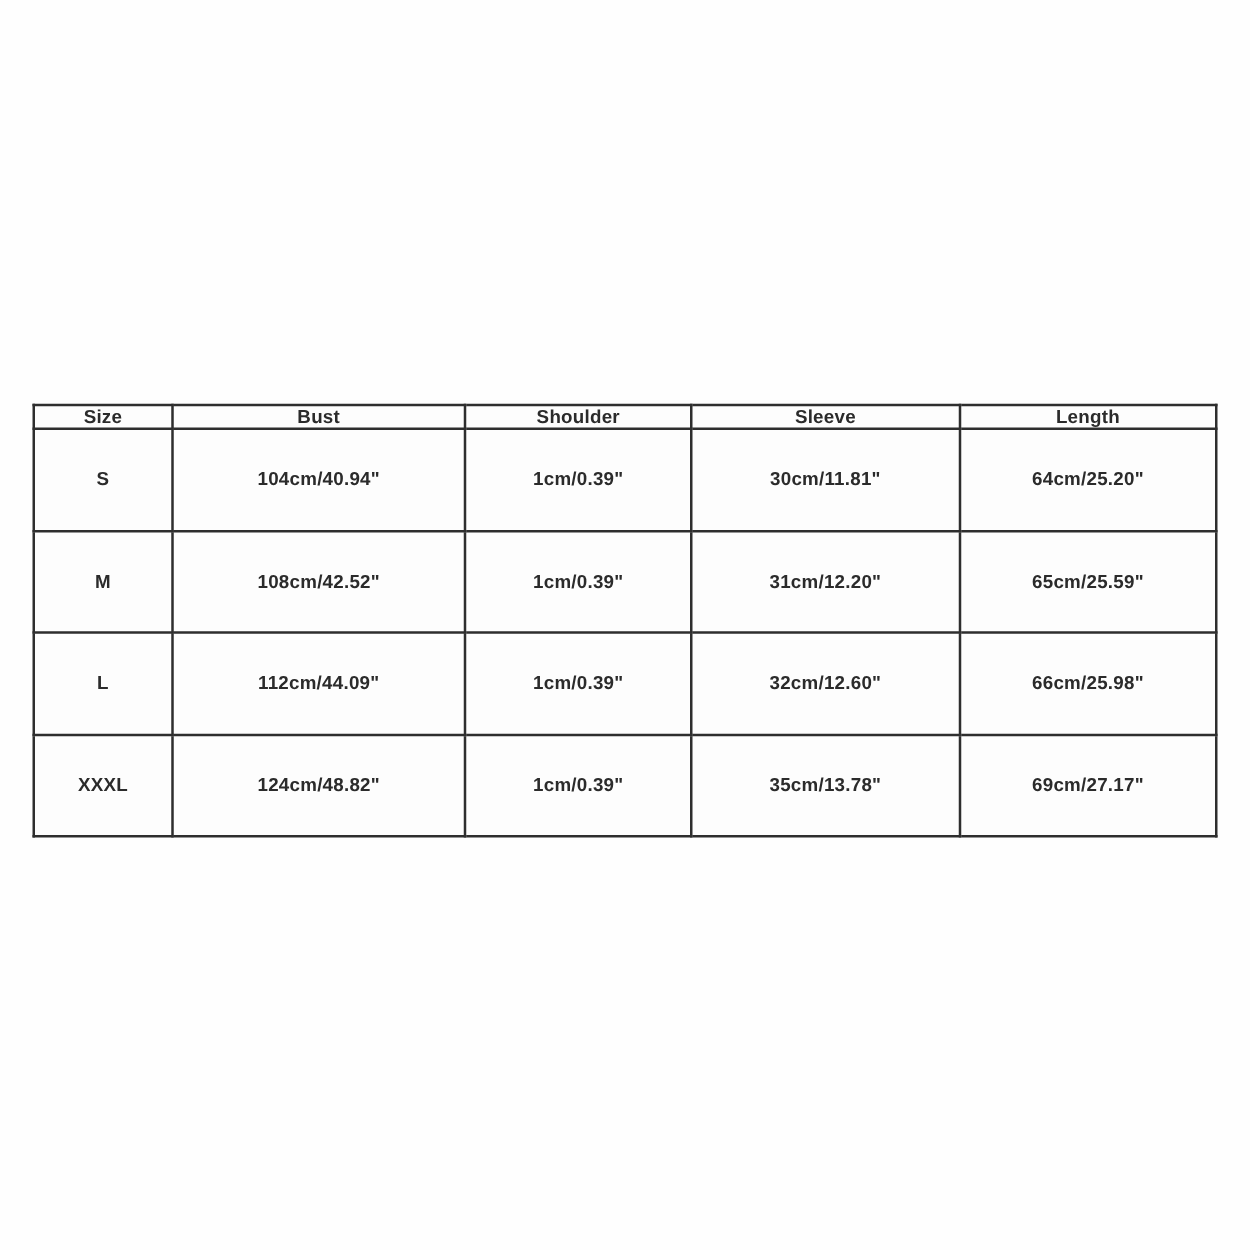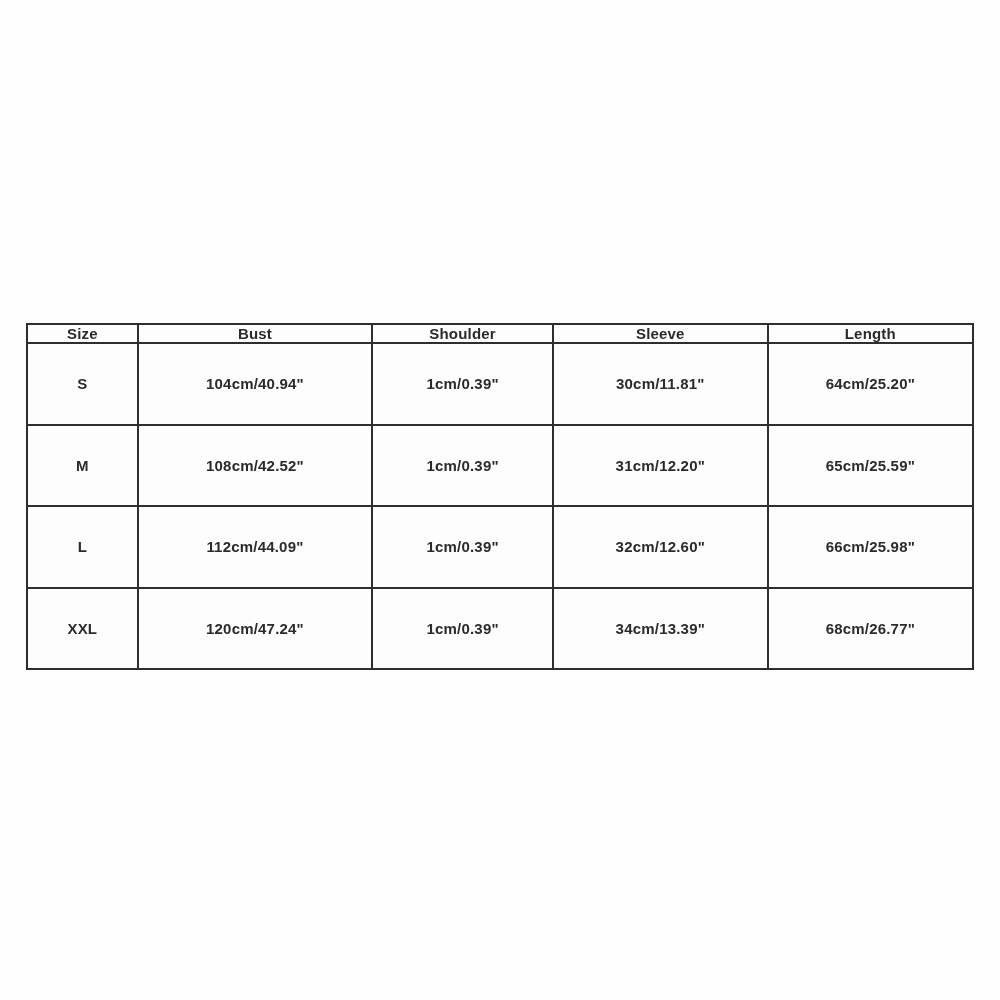--- a/index.html
+++ b/index.html
@@ -86,21 +86,21 @@
           <td>65cm/25.59"</td>
         </tr>
         <tr>
           <td>L</td>
           <td>112cm/44.09"</td>
           <td>1cm/0.39"</td>
           <td>32cm/12.60"</td>
           <td>66cm/25.98"</td>
         </tr>
         <tr>
-          <td>XXL</td>
-          <td>120cm/47.24"</td>
+          <td>XXXL</td>
+          <td>124cm/48.82"</td>
           <td>1cm/0.39"</td>
-          <td>34cm/13.39"</td>
-          <td>68cm/26.77"</td>
+          <td>35cm/13.78"</td>
+          <td>69cm/27.17"</td>
         </tr>
       </tbody>
   </table>
 </div>
 
 </body></html>

